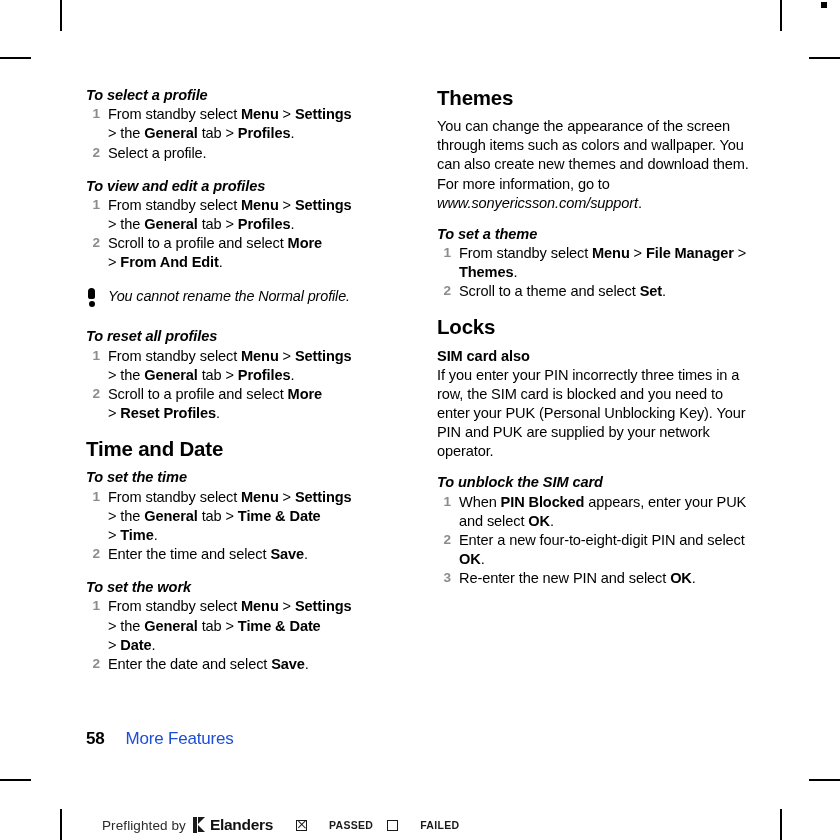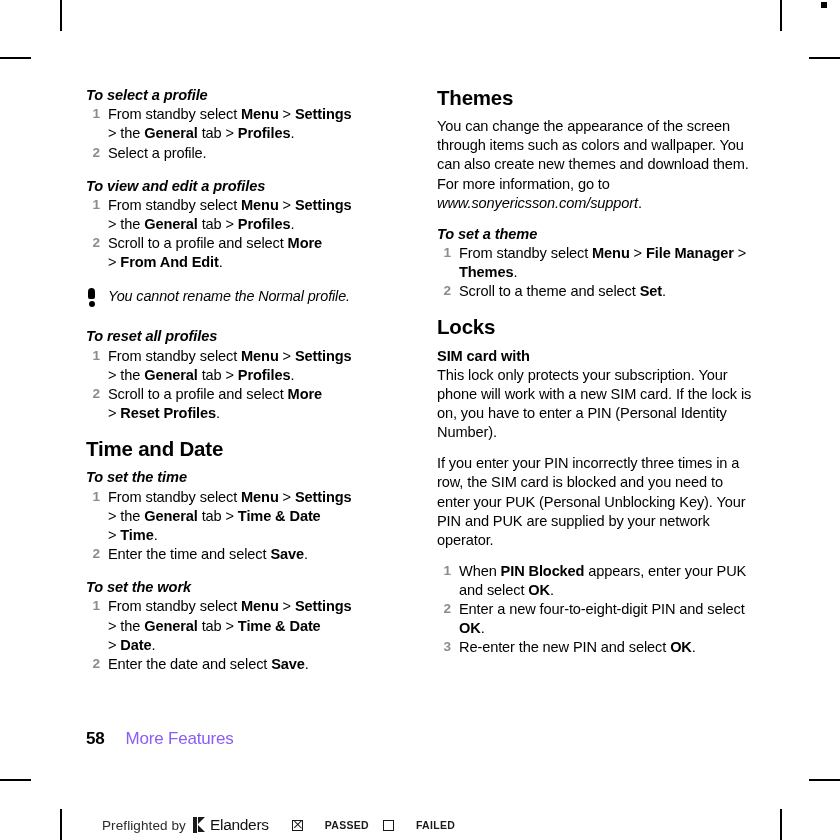--- a/index.html
+++ b/index.html
@@ -158,21 +158,21 @@
     align-items: flex-end;
     gap: 21px;
   }
   .pagefoot .pnum {
     font-size: 17px;
     font-weight: bold;
     letter-spacing: -0.2px;
   }
   .pagefoot .chap {
     font-size: 17px;
-    color: #8b5cf6;
+    color: #1d4ed8;
     letter-spacing: -0.2px;
   }
 
   
   .preflight {
     position: absolute;
     left: 66px;
     top: 813px;
     display: flex;
     align-items: center;
@@ -212,21 +212,21 @@
   }
   .pf-logo .glyph .arm-bot {
     position: absolute;
     left: 5.2px; top: 8.4px;
     width: 0; height: 0;
     border-left: 7.5px solid #1a1a1a;
     border-top: 7.6px solid transparent;
   }
   .pf-logo .wordmark {
     font-size: 15.5px;
-    font-weight: normal;
+    font-weight: bold;
     letter-spacing: -0.3px;
     color: #111;
   }
   .pf-status {
     display: flex;
     align-items: center;
     margin-left: 20px;
     gap: 22px;
   }
   .pf-status + .pf-status { margin-left: 14px; justify-content: space-between; }
@@ -355,24 +355,24 @@
         <li>
           <span>From standby select </span><b>Menu</b><span> &gt; </span><b>File Manager</b><span> &gt; </span><b>Themes</b><span>.</span>
         </li>
         <li>
           <span>Scroll to a theme and select </span><b>Set</b><span>.</span>
         </li>
       </ol>
 
       <h2 class="section">Locks</h2>
 
-      <h4 class="subhead">SIM card with</h4>
-      <p class="body">This lock only protects your subscription. Your phone will work with a new SIM card. If the lock is on, you have to enter a PIN (Personal Identity Number).</p>
+      <h4 class="subhead">SIM card also</h4>
       <p class="body">If you enter your PIN incorrectly three times in a row, the SIM card is blocked and you need to enter your PUK (Personal Unblocking Key). Your PIN and PUK are supplied by your network operator.</p>
 
+      <h3 class="proc">To unblock the SIM card</h3>
       <ol class="steps">
         <li>
           <span>When </span><b>PIN Blocked</b><span> appears, enter your PUK and select </span><b>OK</b><span>.</span>
         </li>
         <li>
           <span>Enter a new four-to-eight-digit PIN and select </span><b>OK</b><span>.</span>
         </li>
         <li>
           <span>Re-enter the new PIN and select </span><b>OK</b><span>.</span>
         </li>

